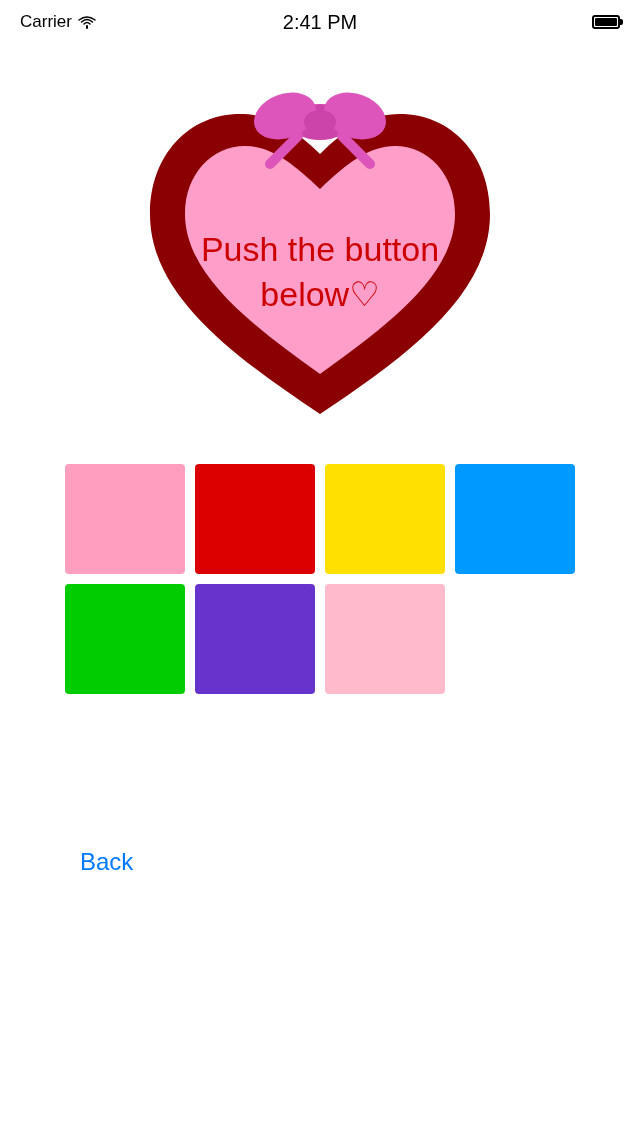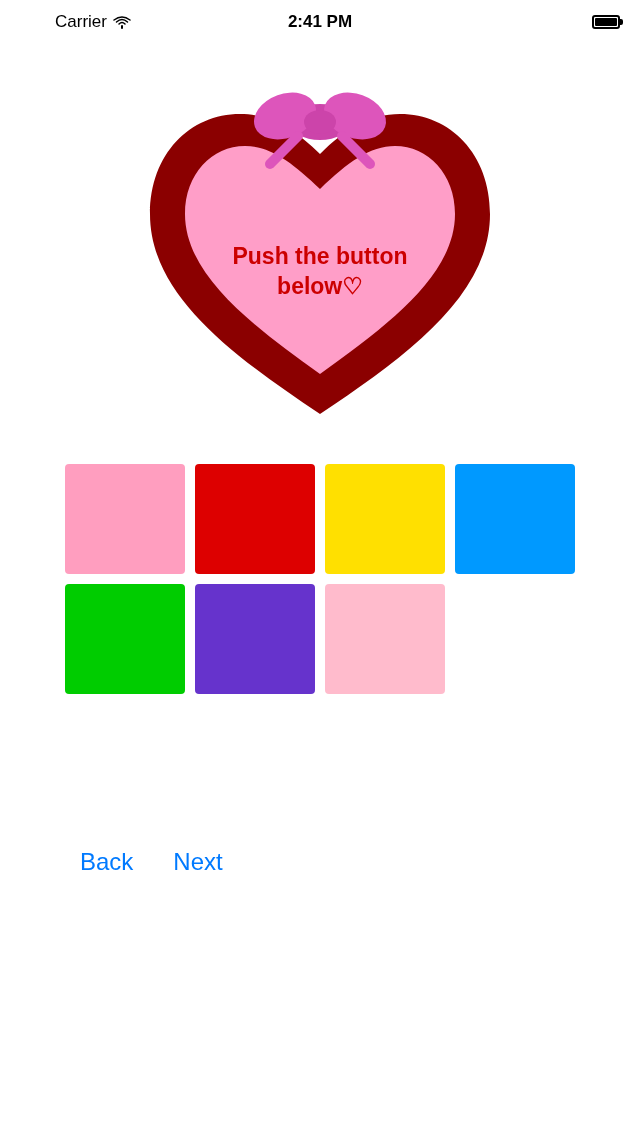--- a/index.html
+++ b/index.html
@@ -24,25 +24,24 @@
       padding: 0 20px;
       position: relative;
     }
     .status-carrier {
       font-size: 17px;
       font-weight: 500;
       color: #000;
       display: flex;
       align-items: center;
       gap: 6px;
-      margin-left: 35px;
     }
     .status-time {
-      font-size: 17px;
-      font-weight: 700;
+      font-size: 20px;
+      font-weight: 400;
       color: #000;
       position: absolute;
       left: 50%;
       transform: translateX(-50%);
     }
     .status-battery {
       display: flex;
       align-items: center;
     }
     .battery-icon {
@@ -107,22 +106,22 @@
       left: 0;
       width: 100%;
       height: 100%;
     }
 
     .heart-text {
       position: relative;
       z-index: 10;
       text-align: center;
       color: #cc0000;
-      font-size: 23px;
-      font-weight: 700;
+      font-size: 34px;
+      font-weight: 400;
       line-height: 1.3;
       margin-top: 35px;
     }
 
     
     .color-grid {
       display: grid;
       grid-template-columns: repeat(4, 120px);
       grid-template-rows: repeat(2, 110px);
       gap: 10px;
@@ -216,14 +215,13 @@
     <button class="color-btn" style="background-color: #FFE000;"></button>
     <button class="color-btn" style="background-color: #0099FF;"></button>
     <button class="color-btn" style="background-color: #00CC00;"></button>
     <button class="color-btn" style="background-color: #6633CC;"></button>
     <button class="color-btn" style="background-color: #FFBBCC;"></button>
   </div>
 </div>
 
 <div class="nav-bar">
   <button class="nav-btn">Back</button>
-  <button class="nav-btn">Next</button>
 </div>
 
 </body></html>

